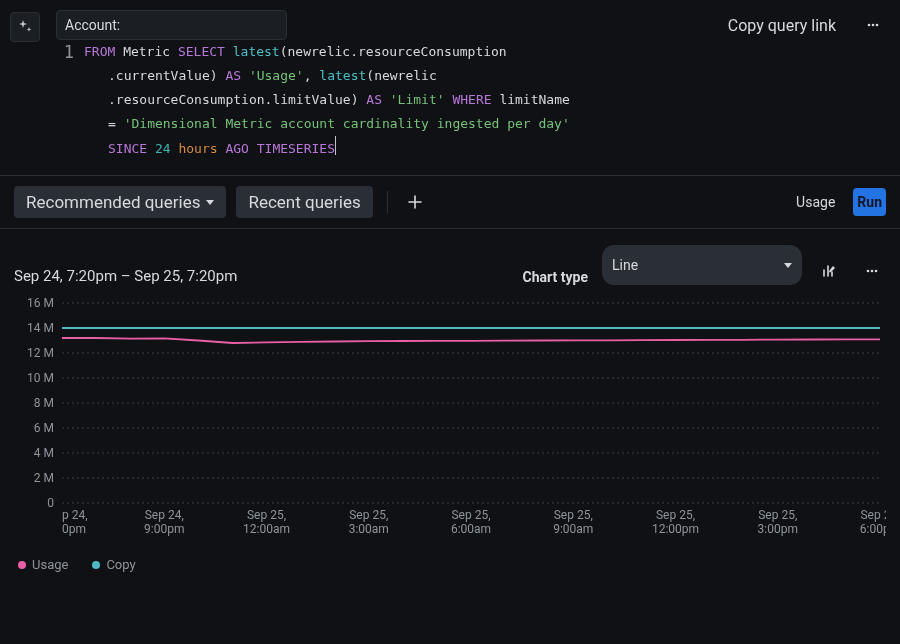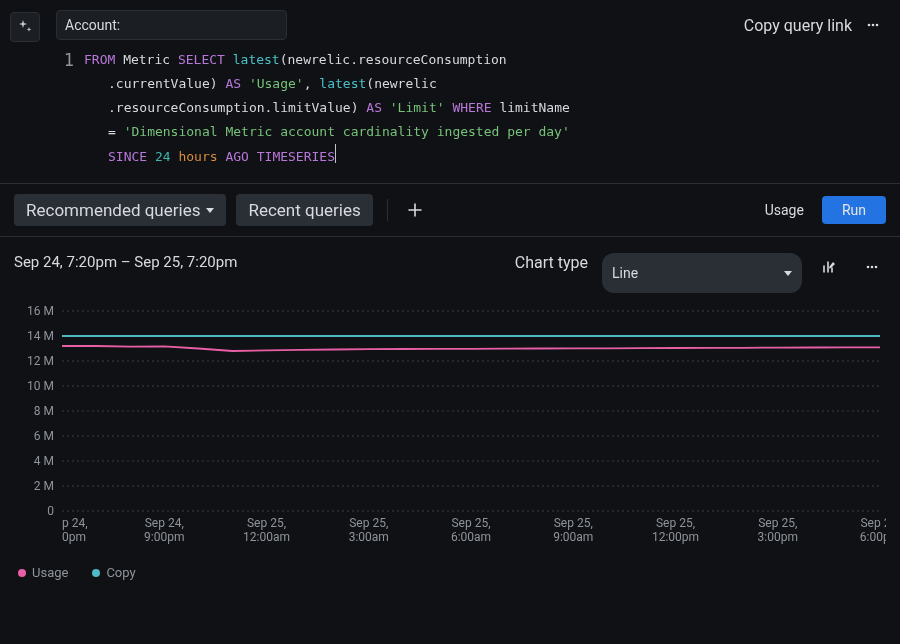--- a/index.html
+++ b/index.html
@@ -17,21 +17,21 @@
     --num-cyan:#3fb5b0;
     --usage:#e85fa6;
     --limit:#4fbac6;
     font-family:-apple-system,BlinkMacSystemFont,"Segoe UI",Roboto,sans-serif;
   }
   *{box-sizing:border-box}
   body{margin:0;background:var(--bg-dark);color:var(--text);width:900px;height:644px;overflow:hidden;font-size:14px}
   .top{display:flex;align-items:flex-start;padding:10px 14px 0 10px;border-bottom:1px solid var(--border);}
   .ai-btn{width:30px;height:30px;border-radius:4px;border:1px solid var(--border);display:flex;align-items:center;justify-content:center;margin-right:16px;margin-top:2px;background:#1b1e23;flex:none}
   .qarea{flex:1;min-width:0}
-  .qtop{display:flex;align-items:center;gap:8px;margin-bottom:8px}
+  .qtop{display:flex;align-items:center;gap:24px;margin-bottom:0}
   .acct{display:flex;align-items:center;border:1px solid var(--border);border-radius:4px;height:30px;padding:0 8px;gap:8px;background:#1b1e23}
   .acct input{background:transparent;border:0;outline:0;color:var(--text);width:150px;font-size:14px}
   .qtop .spacer{flex:1}
   .link-btn{color:var(--text);cursor:pointer;font-size:16px}
   .more{width:26px;height:26px;display:flex;align-items:center;justify-content:center;color:var(--text);cursor:pointer}
   .editor{display:flex;align-items:flex-start;gap:10px;padding-bottom:14px}
   .ln{color:var(--text-dim);font-family:ui-monospace,Menlo,Consolas,monospace;font-size:17px;line-height:24px;width:18px;text-align:right;user-select:none}
   .code{font-family:ui-monospace,Menlo,Consolas,monospace;font-size:13px;line-height:24px;white-space:pre-wrap;word-break:break-word;flex:1;position:relative}
   .kw{color:var(--kw-purple)}
   .fn{color:var(--kw-teal)}
@@ -40,25 +40,25 @@
   .num{color:var(--num-cyan)}
   .unit{color:var(--kw-orange)}
   .cursor{display:inline-block;width:0;border-left:1px solid #bfc3ca;height:19px;vertical-align:-2px}
   .indent{padding-left:24px;display:block}
   .toolbar{display:flex;align-items:center;padding:10px 14px;border-bottom:1px solid var(--border);gap:10px;background:var(--bg-dark)}
   .pill{background:#2a2e35;border-radius:4px;padding:6px 12px;color:var(--text);display:flex;align-items:center;gap:6px;cursor:pointer;font-size:17px}
   .vline{width:1px;height:22px;background:var(--border);margin:0 4px}
   .plus{width:26px;height:26px;display:flex;align-items:center;justify-content:center;color:var(--text);cursor:pointer;font-size:20px}
   .toolbar .spacer{flex:1}
   .clear{color:var(--text);cursor:pointer;padding:6px 8px}
-  .run{background:var(--blue);color:#e5e5e5;border-radius:4px;padding:6px 20px;cursor:pointer;font-weight:400}
-  .meta{display:flex;align-items:flex-start;padding:16px 14px 6px;gap:14px}
+  .run{background:var(--blue);color:#0f172a;border-radius:4px;padding:6px 4px;cursor:pointer;font-weight:700}
+  .meta{display:flex;align-items:flex-end;padding:16px 14px 6px;gap:14px}
   .range{color:var(--text);font-size:15px}
   .meta .spacer{flex:1}
-  .ctlabel{color:var(--text);font-size:16px;font-weight:400}
+  .ctlabel{color:var(--text);font-size:14px;font-weight:700}
   .select{background:#2a2e35;border-radius:12px;padding:12px 10px;display:flex;align-items:center;gap:60px;cursor:pointer;min-width:200px;justify-content:space-between}
   .iconbtn{width:28px;height:28px;display:flex;align-items:center;justify-content:center;color:var(--text);cursor:pointer}
   .chart{position:relative;margin:6px 14px 0 14px;height:250px}
   svg.axis text{fill:var(--text-dim);font-size:12px}
   .legend{display:flex;gap:24px;padding:10px 18px;align-items:center}
   .dot{width:8px;height:8px;border-radius:50%;display:inline-block;margin-right:6px;vertical-align:0px}
   .leg{color:var(--text-dim);font-size:13px;display:flex;align-items:center}
   .chev{display:inline-block;width:0;height:0;border-left:4px solid transparent;border-right:4px solid transparent;border-top:5px solid var(--text);vertical-align:2px}
 </style>
 </head>

